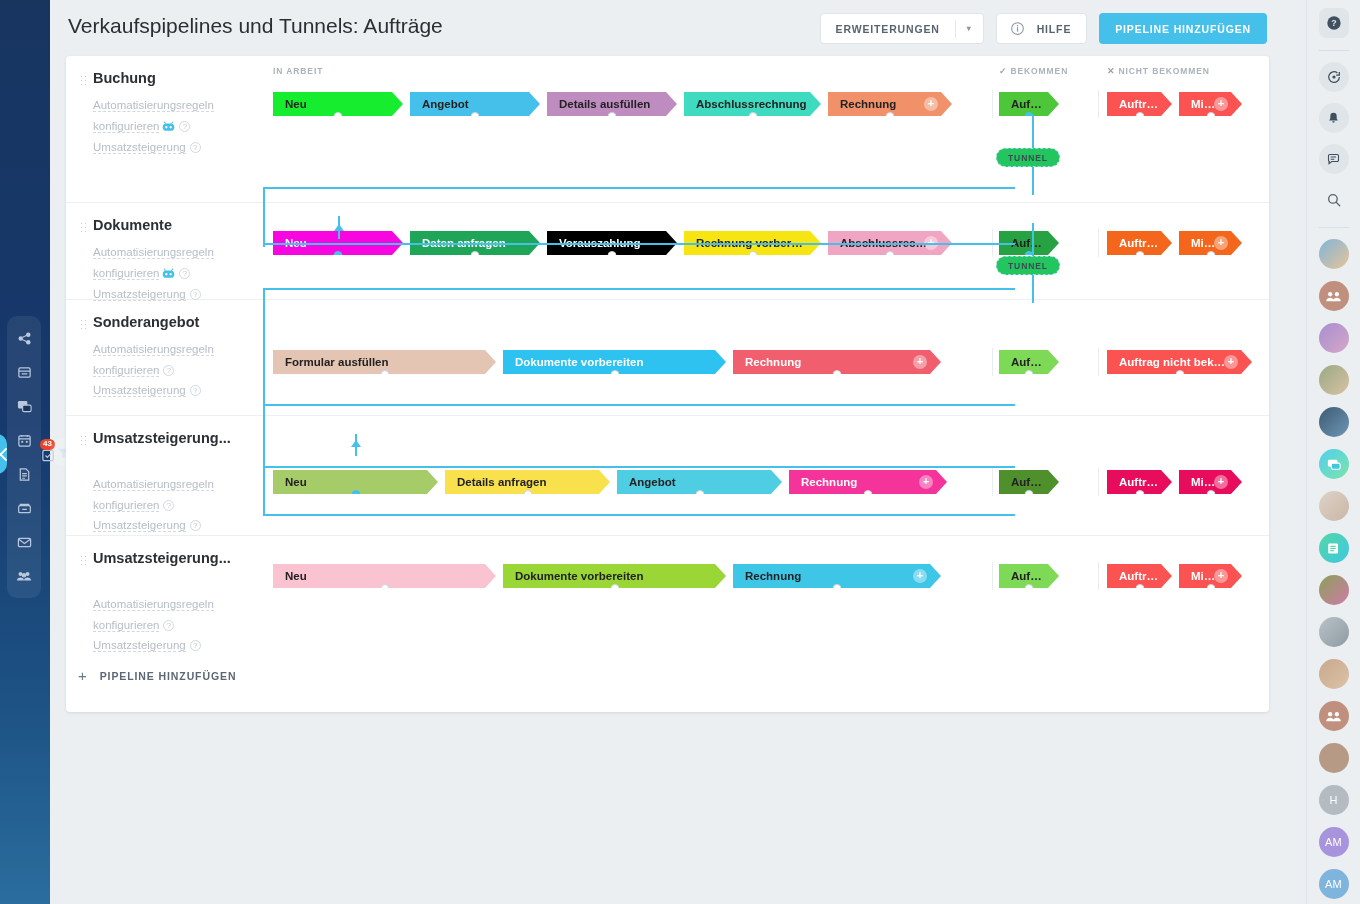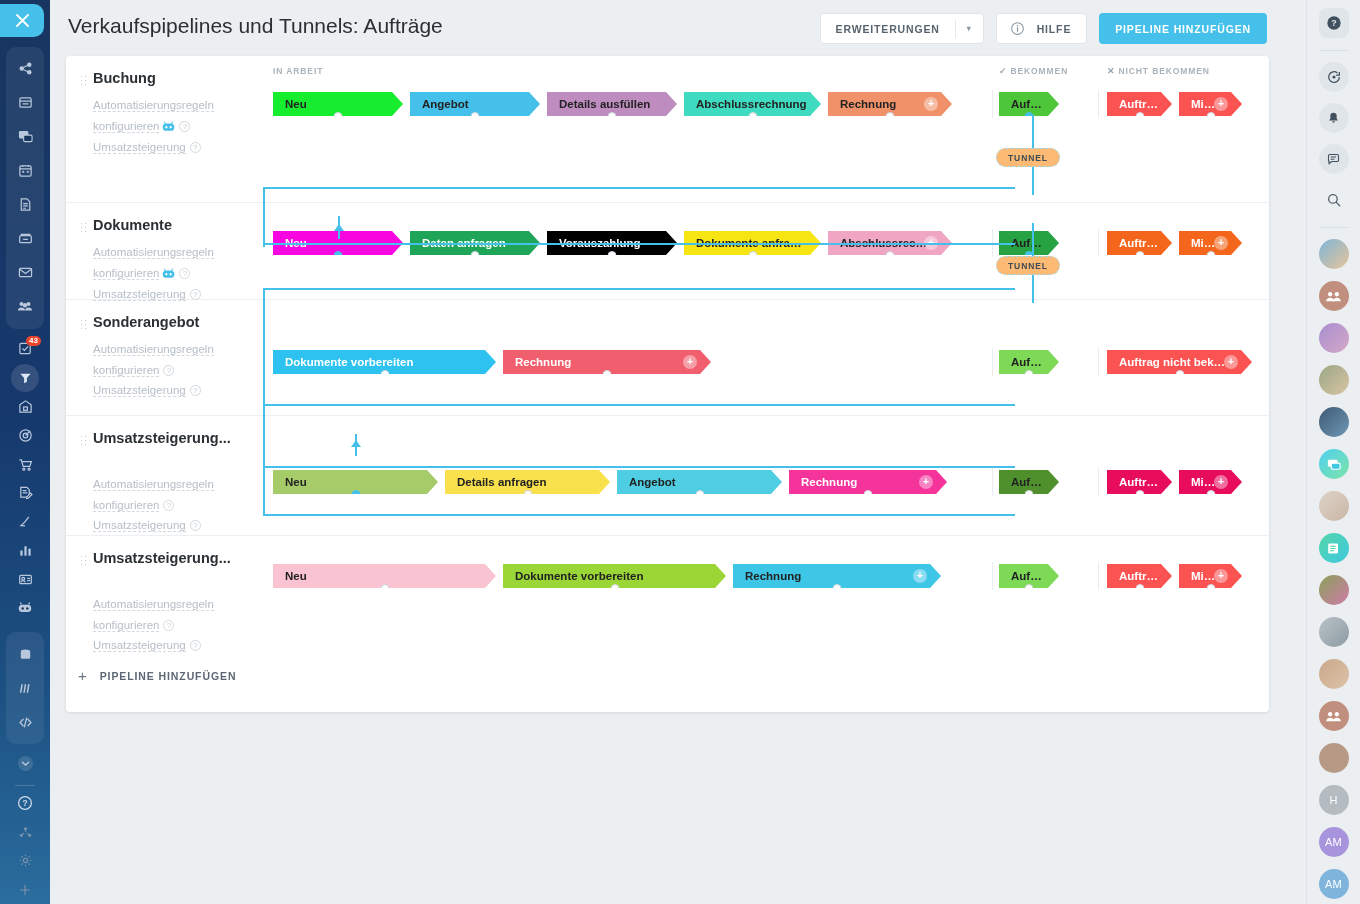--- a/index.html
+++ b/index.html
@@ -8,21 +8,21 @@
     background: #eceff1;
     font-family: "Liberation Sans", sans-serif;
     overflow: hidden;
   }
   body { position: relative; }
 
   
   #left-nav {
     position: absolute; left: 0; top: 0; width: 50px; height: 904px;
     background: linear-gradient(180deg,#17355f 0%, #16386c 45%, #1d5284 78%, #2a6d9e 100%);
-    display: flex; flex-direction: column; align-items: center;
+    display: flex; flex-direction: row; align-items: center;
   }
   #left-nav .close-btn {
     width: 44px; height: 40px; margin-top: 4px;
     background: #45c0ea; border-radius: 0 10px 10px 0;
     margin-left: -6px;
     display: flex; align-items: center; justify-content: center;
     color: #fff; font-size: 17px; cursor: pointer;
   }
   .nav-group {
     width: 38px; border-radius: 10px; margin-top: 10px;
@@ -178,21 +178,21 @@
   }
 
   .col-sep { position: absolute; width: 1px; background: #e9edf0; }
 
   .sel-box {
     position: absolute; border: 2px solid #45c0ea; border-right: none;
     pointer-events: none;
   }
   .tunnel-pill {
     position: absolute; height: 19px; padding: 0 11px;
-    background: #fdba74; border: 1px dashed #9fd9ef; border-radius: 10px;
+    background: #22c55e; border: 1px dashed #9fd9ef; border-radius: 10px;
     font-size: 8.5px; font-weight: bold; letter-spacing: .9px; color: #3f4a54;
     display: flex; align-items: center; z-index: 4; cursor: pointer;
   }
   .tunnel-line { position: absolute; background: #45c0ea; width: 2px; z-index: 2; }
   .arrow-up {
     position: absolute; width: 0; height: 0; z-index: 3;
     border-left: 5px solid transparent; border-right: 5px solid transparent;
     border-bottom: 7px solid #45c0ea;
   }
 
@@ -501,21 +501,21 @@
           </div>
           <div class="chip light-text" style="background: rgb(31, 165, 87); width: 130px;">
             <span style="overflow: hidden; text-overflow: ellipsis; white-space: nowrap; padding-right: 14px;">Daten anfragen</span>
             <span class="dot"></span>
           </div>
           <div class="chip light-text" style="background: #000000; width: 130px;">
             <span style="overflow: hidden; text-overflow: ellipsis; white-space: nowrap; padding-right: 14px;">Vorauszahlung</span>
             <span class="dot"></span>
           </div>
           <div class="chip" style="background: rgb(246, 229, 19); width: 137px;">
-            <span style="overflow: hidden; text-overflow: ellipsis; white-space: nowrap; padding-right: 14px;">Dokumente anfragen...</span>
+            <span style="overflow: hidden; text-overflow: ellipsis; white-space: nowrap; padding-right: 14px;">Rechnung vorberei...</span>
             <span class="dot"></span>
           </div>
           <div class="chip" style="background: rgb(240, 165, 194); width: 124px;">
             <span style="overflow: hidden; text-overflow: ellipsis; white-space: nowrap; padding-right: 22px;">Abschlussrechnung</span>
             <span class="plus">+</span>
             <span class="dot"></span>
           </div>
         </div>
         <div class="col-sep" style="left: 926px; top: 26px; height: 28px;"></div>
         <div class="col-sep" style="left: 1032px; top: 26px; height: 28px;"></div>
@@ -541,20 +541,24 @@
         <div class="row-left">
           <div class="drag-dots"></div>
           <div class="pipe-name">Sonderangebot</div>
           <div class="row-links">
             <span class="row-link-wrap"><span class="row-link">Automatisierungsregeln</span></span>
             <span class="row-link-wrap"><span class="row-link">konfigurieren</span><span class="mini-ico">?</span></span>
             <span class="row-link-wrap"><span class="row-link">Umsatzsteigerung</span><span class="mini-ico">?</span></span>
           </div>
         </div>
         <div class="chips" style="left: 207px; top: 50px;">
+          <div class="chip" style="background: rgb(228, 196, 179); width: 223px;">
+            <span style="overflow: hidden; text-overflow: ellipsis; white-space: nowrap; padding-right: 14px;">Formular ausfüllen</span>
+            <span class="dot"></span>
+          </div>
           <div class="chip light-text" style="background: rgb(46, 194, 240); width: 223px;">
             <span style="overflow: hidden; text-overflow: ellipsis; white-space: nowrap; padding-right: 14px;">Dokumente vorbereiten</span>
             <span class="dot"></span>
           </div>
           <div class="chip light-text" style="background: rgb(241, 95, 110); width: 208px;">
             <span style="overflow: hidden; text-overflow: ellipsis; white-space: nowrap; padding-right: 22px;">Rechnung</span>
             <span class="plus">+</span>
             <span class="dot"></span>
           </div>
         </div>

